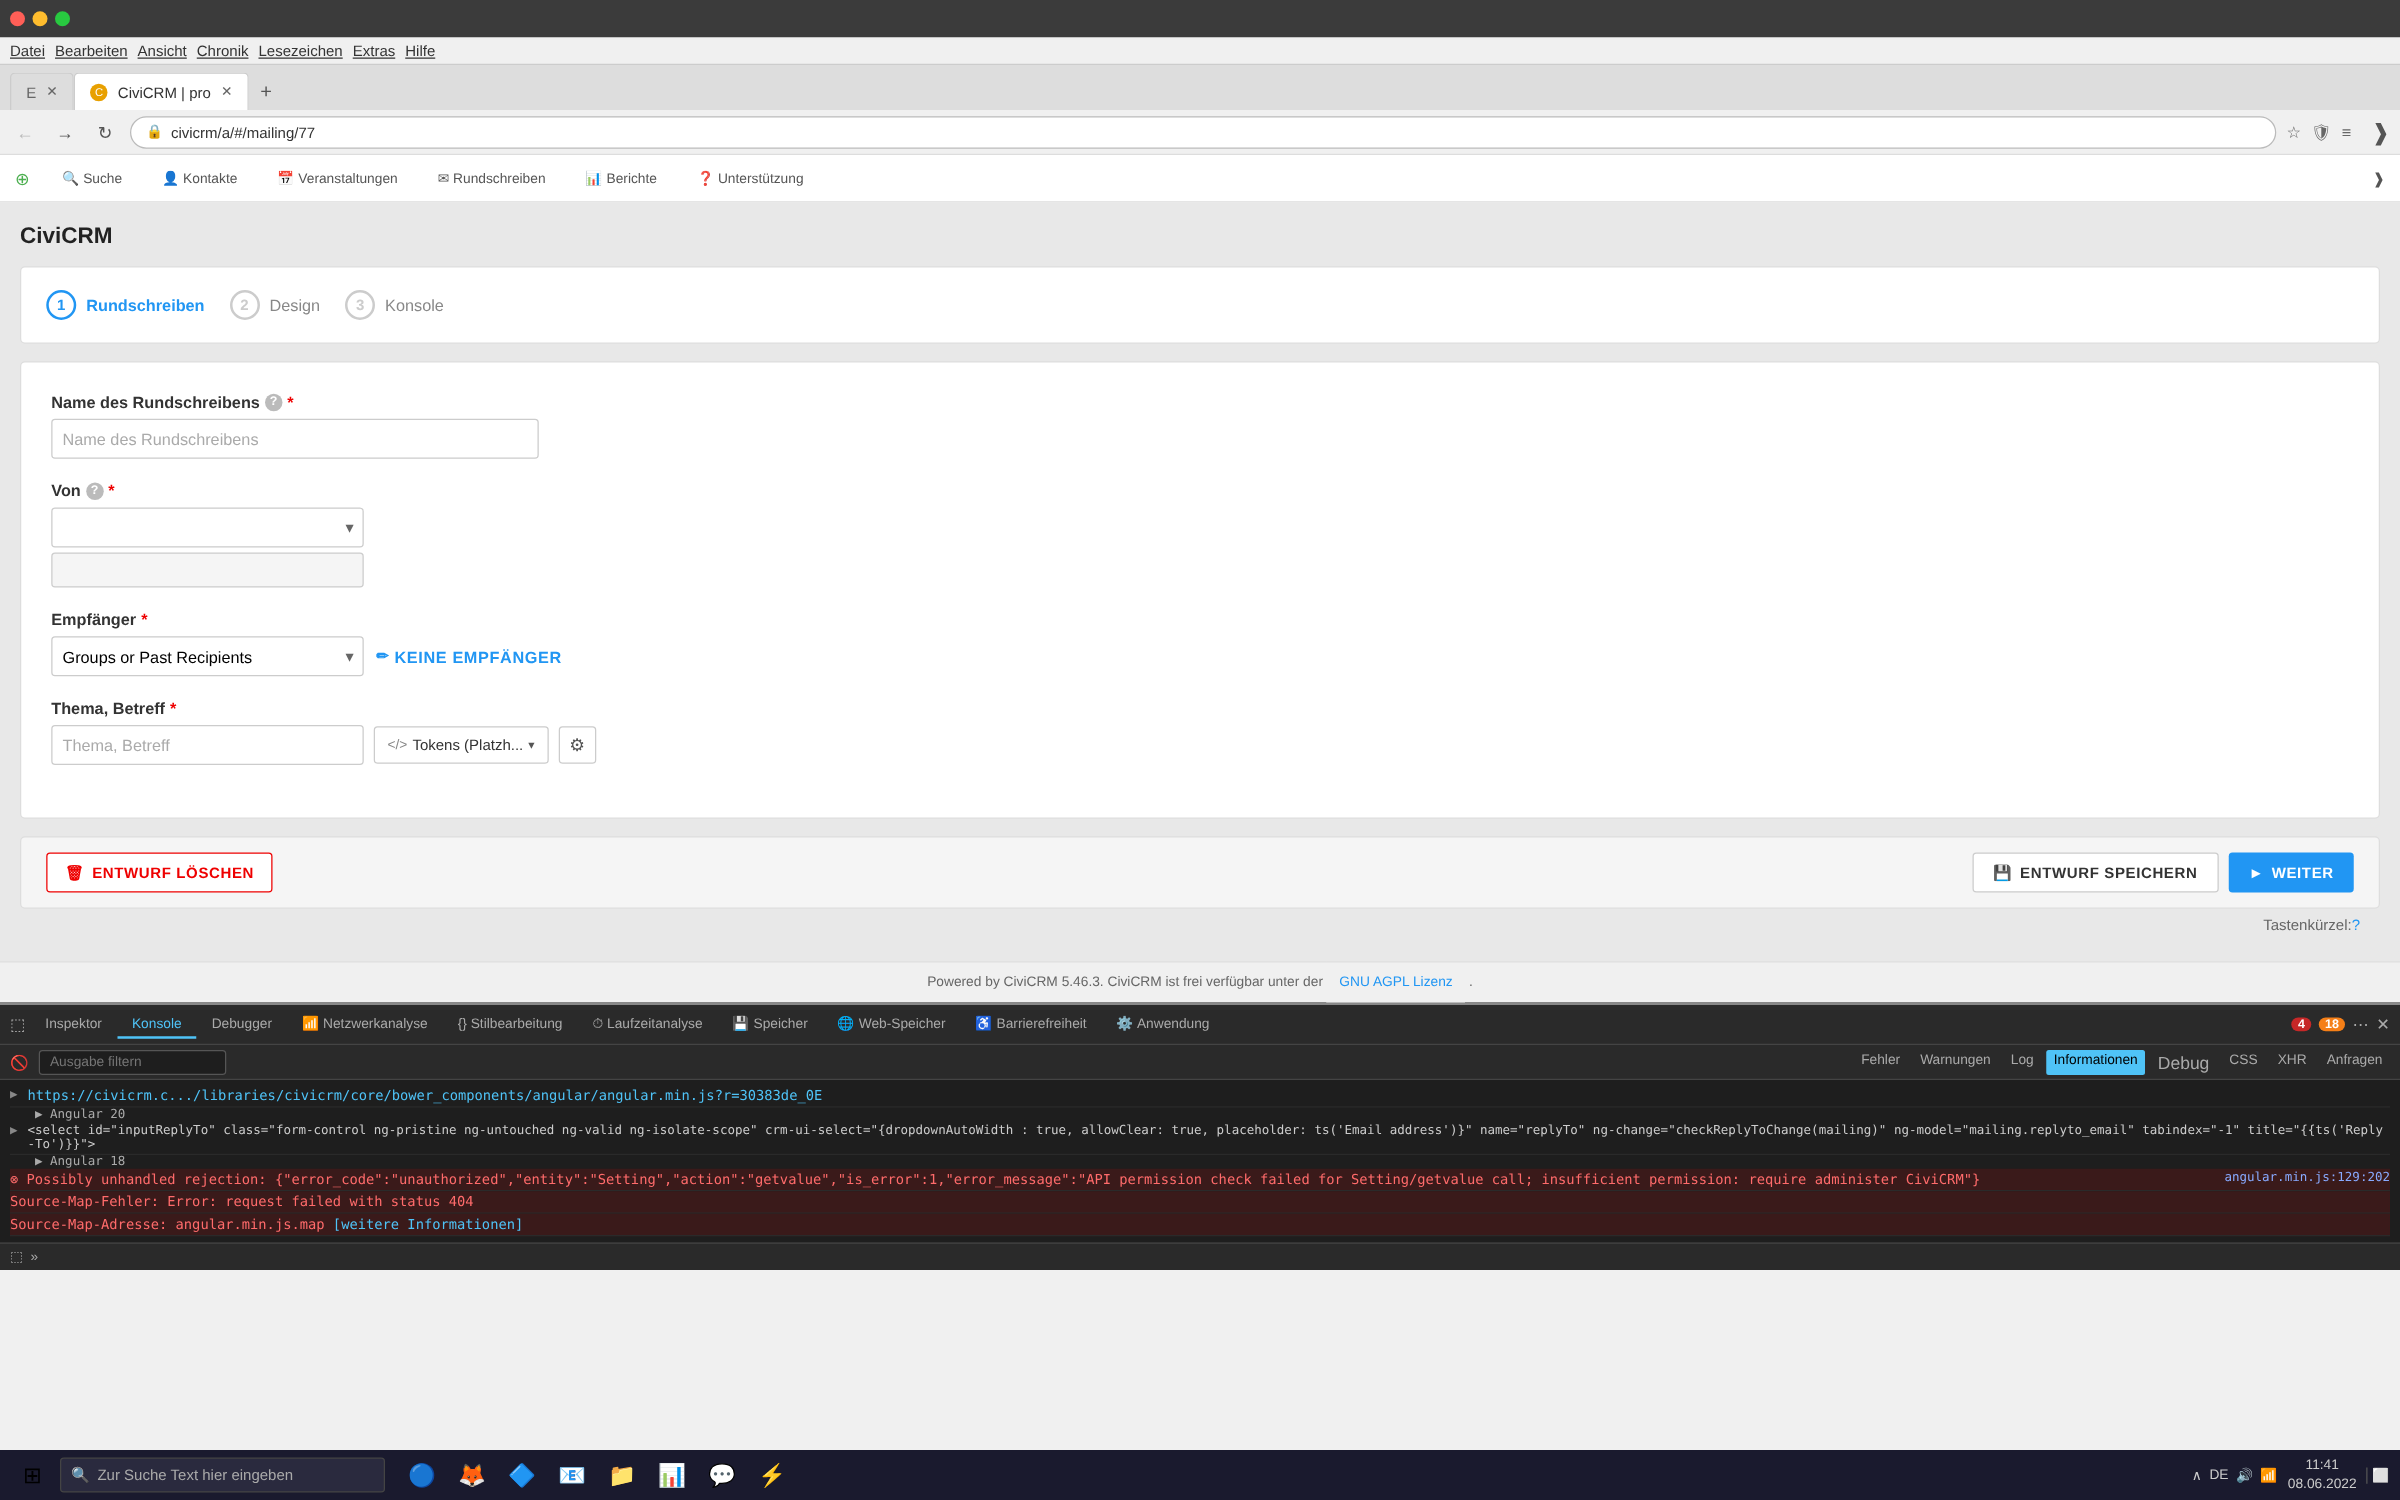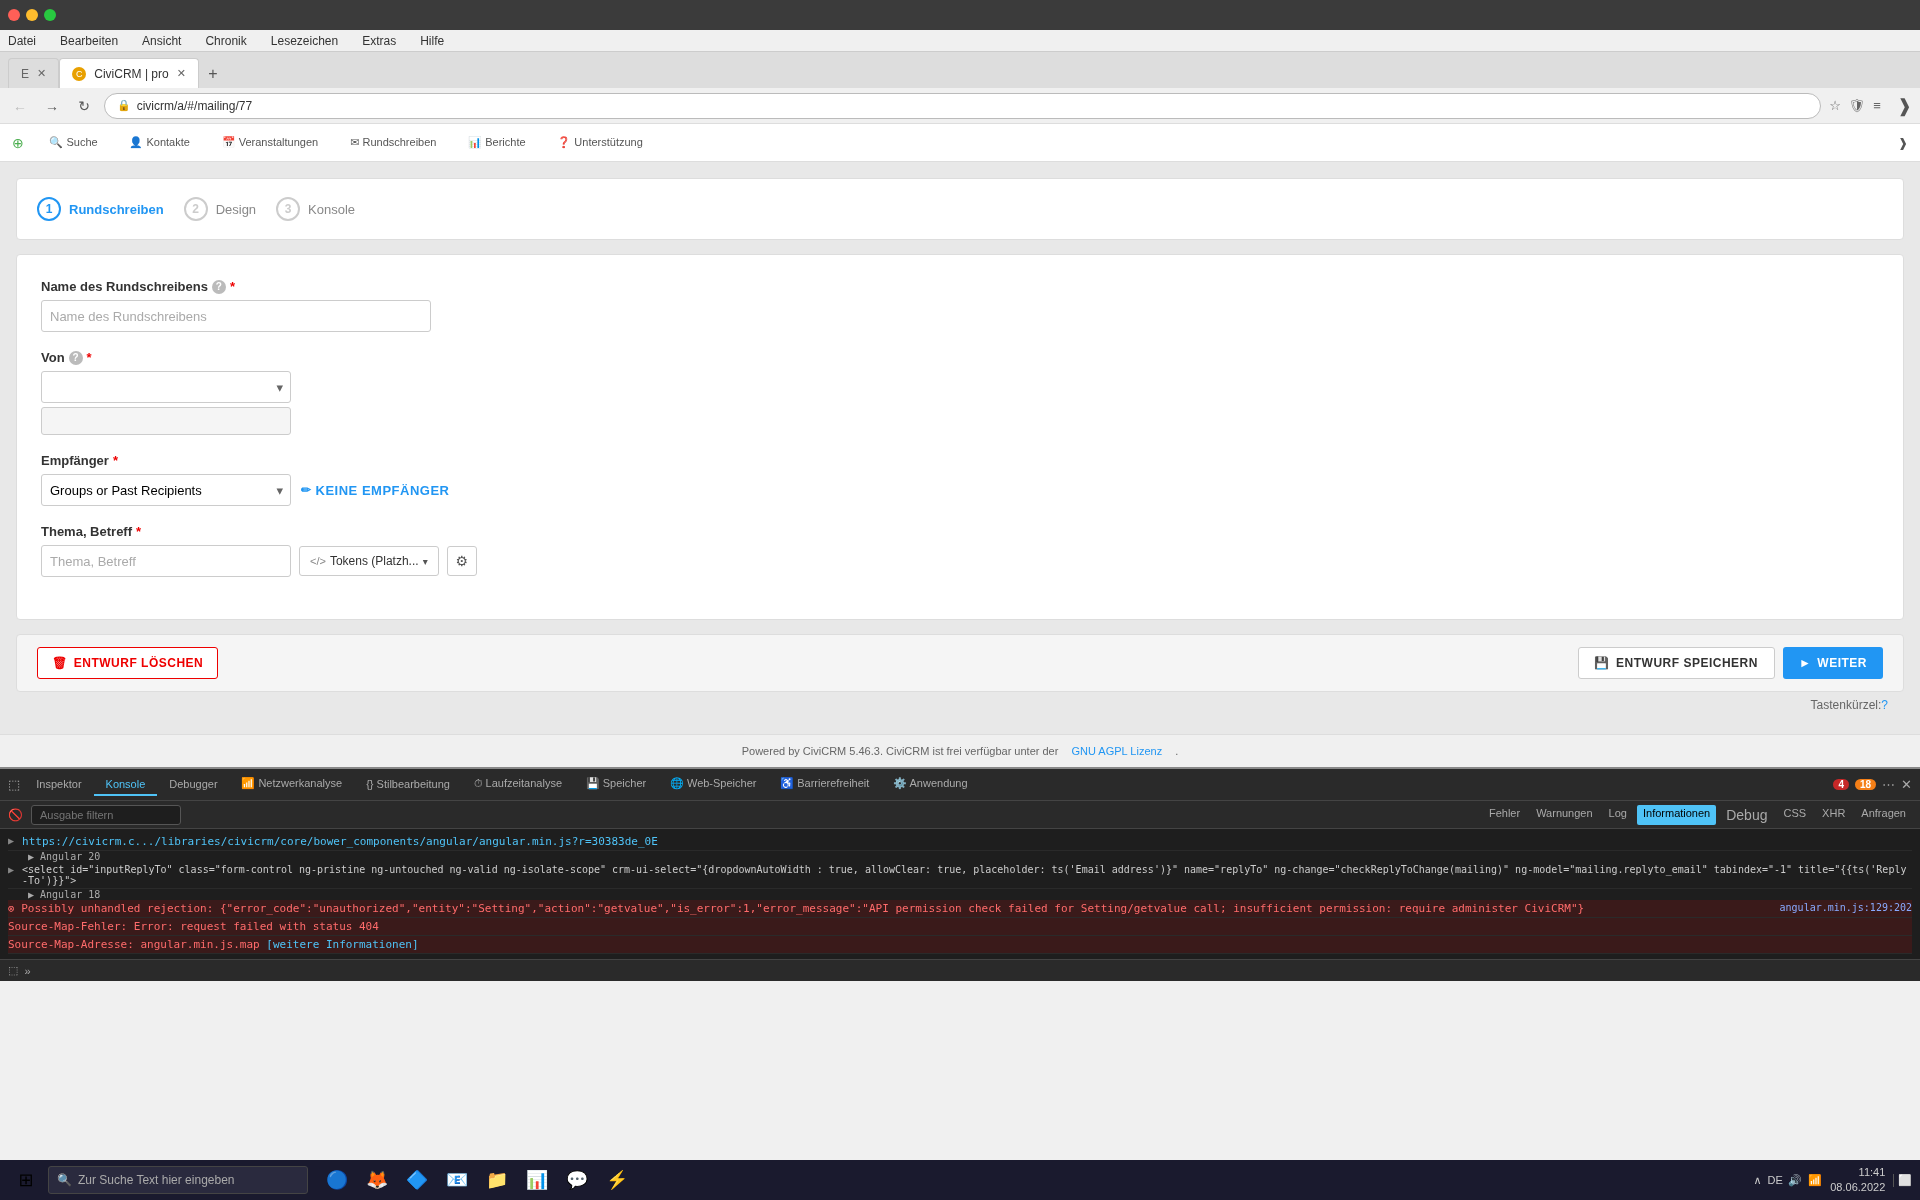--- a/index.html
+++ b/index.html
@@ -1,20 +1,20 @@
 <!DOCTYPE html>
 <html><head>
   <meta charset="utf-8">
   <style>
     * { box-sizing: border-box; margin: 0; padding: 0; }
     body { font-family: Arial, sans-serif; font-size: 13px; background: #f0f0f0; color: #333; overflow: hidden; height: 1200px; width: 1920px; }
 
     
     .browser-chrome { background: #3b3b3b; height: 30px; display: flex; align-items: center; padding: 0 8px; gap: 8px; }
-    .browser-menu-bar { background: #f0f0f0; height: 22px; display: flex; align-items: center; padding: 0 8px; gap: 24px; font-size: 12px; border-bottom: 1px solid #ccc; }
+    .browser-menu-bar { background: #f0f0f0; height: 22px; display: flex; align-items: center; padding: 0 8px; gap: 8px; font-size: 12px; border-bottom: 1px solid #ccc; text-decoration: underline; }
     .browser-menu-item { cursor: pointer; color: #333; }
 
     .tab-bar { background: #ddd; height: 36px; display: flex; align-items: flex-end; padding: 0 8px; }
     .tab { height: 30px; padding: 0 12px; background: #f0f0f0; border: 1px solid #ccc; border-bottom: none; border-radius: 4px 4px 0 0; display: flex; align-items: center; gap: 8px; font-size: 12px; cursor: pointer; }
     .tab.inactive { background: #ddd; color: #666; }
     .tab.active { background: #fff; }
     .tab-close { font-size: 11px; color: #666; cursor: pointer; }
     .tab-favicon { width: 14px; height: 14px; background: #e8a000; border-radius: 50%; display: flex; align-items: center; justify-content: center; font-size: 9px; color: white; }
 
     .address-bar-row { background: #f0f0f0; height: 36px; display: flex; align-items: center; padding: 0 8px; gap: 8px; border-bottom: 1px solid #ddd; }
@@ -100,21 +100,21 @@
     .blue-text { color: #4fc3f7; }
     .code-text { font-family: monospace; font-size: 10px; color: #ccc; }
 
     
     .taskbar { background: #1a1a2e; height: 40px; display: flex; align-items: center; padding: 0 8px; gap: 4px; position: fixed; bottom: 0; left: 0; right: 0; }
     .taskbar-start { width: 36px; height: 36px; background: transparent; border: none; cursor: pointer; display: flex; align-items: center; justify-content: center; }
     .taskbar-search { background: #2a2a3e; border: 1px solid #444; border-radius: 3px; height: 28px; display: flex; align-items: center; padding: 0 8px; gap: 6px; width: 260px; font-size: 12px; color: #aaa; cursor: pointer; }
     .taskbar-apps { display: flex; gap: 4px; margin-left: 8px; }
     .taskbar-app { width: 36px; height: 36px; display: flex; align-items: center; justify-content: center; cursor: pointer; border-radius: 4px; }
     .taskbar-right { margin-left: auto; display: flex; align-items: center; gap: 8px; color: #ccc; font-size: 11px; }
-    .taskbar-time { text-align: right; line-height: 1.4; }
+    .taskbar-time { text-align: center; line-height: 1.4; }
     .taskbar-sys { display: flex; align-items: center; gap: 6px; font-size: 11px; }
 
     .windows-icon { font-size: 18px; }
     .taskbar-app-icon { font-size: 18px; }
   </style>
 </head>
 <body>
 
 <div class="browser-chrome">
   <div style="display:flex;gap:6px;align-items:center;">
@@ -173,20 +173,21 @@
   <span style="font-size:11px;color:#555;cursor:pointer;padding:3px 6px;">👤 <span>Kontakte</span></span>
   <span style="font-size:11px;color:#555;cursor:pointer;padding:3px 6px;">📅 <span>Veranstaltungen</span></span>
   <span style="font-size:11px;color:#555;cursor:pointer;padding:3px 6px;">✉ <span>Rundschreiben</span></span>
   <span style="font-size:11px;color:#555;cursor:pointer;padding:3px 6px;">📊 <span>Berichte</span></span>
   <span style="font-size:11px;color:#555;cursor:pointer;padding:3px 6px;">❓ <span>Unterstützung</span></span>
   <div style="margin-left:auto;cursor:pointer;color:#555;font-size:12px;">❱</div>
 </div>
 
 <div class="main-area">
 
+  <div class="page-title">CiviCRM</div>
 
   <div class="wizard-steps">
     <div class="wizard-step active">
       <div class="wizard-step-circle">1</div>
       <span>Rundschreiben</span>
     </div>
     <div class="wizard-step">
       <div class="wizard-step-circle">2</div>
       <span>Design</span>
     </div>

